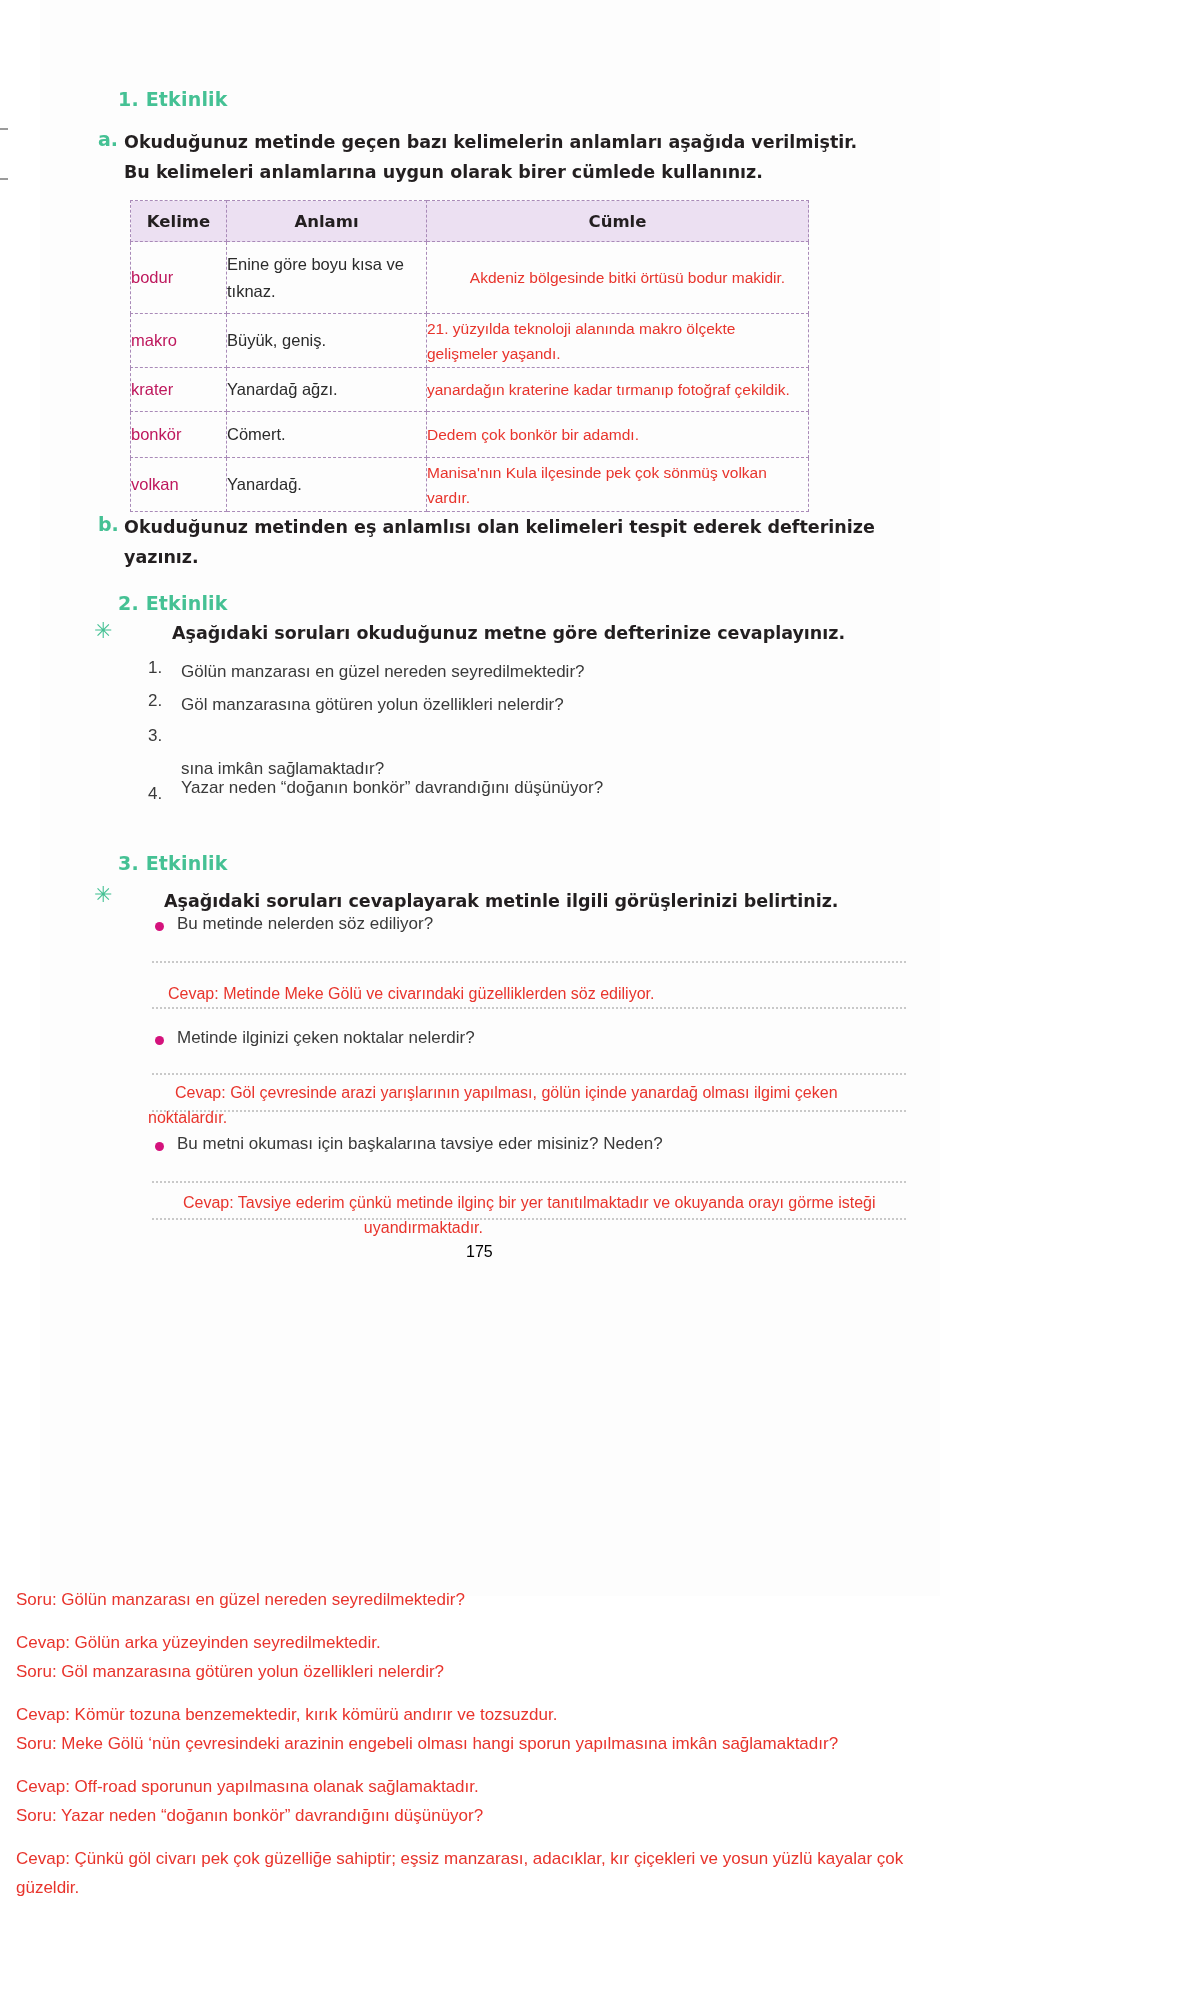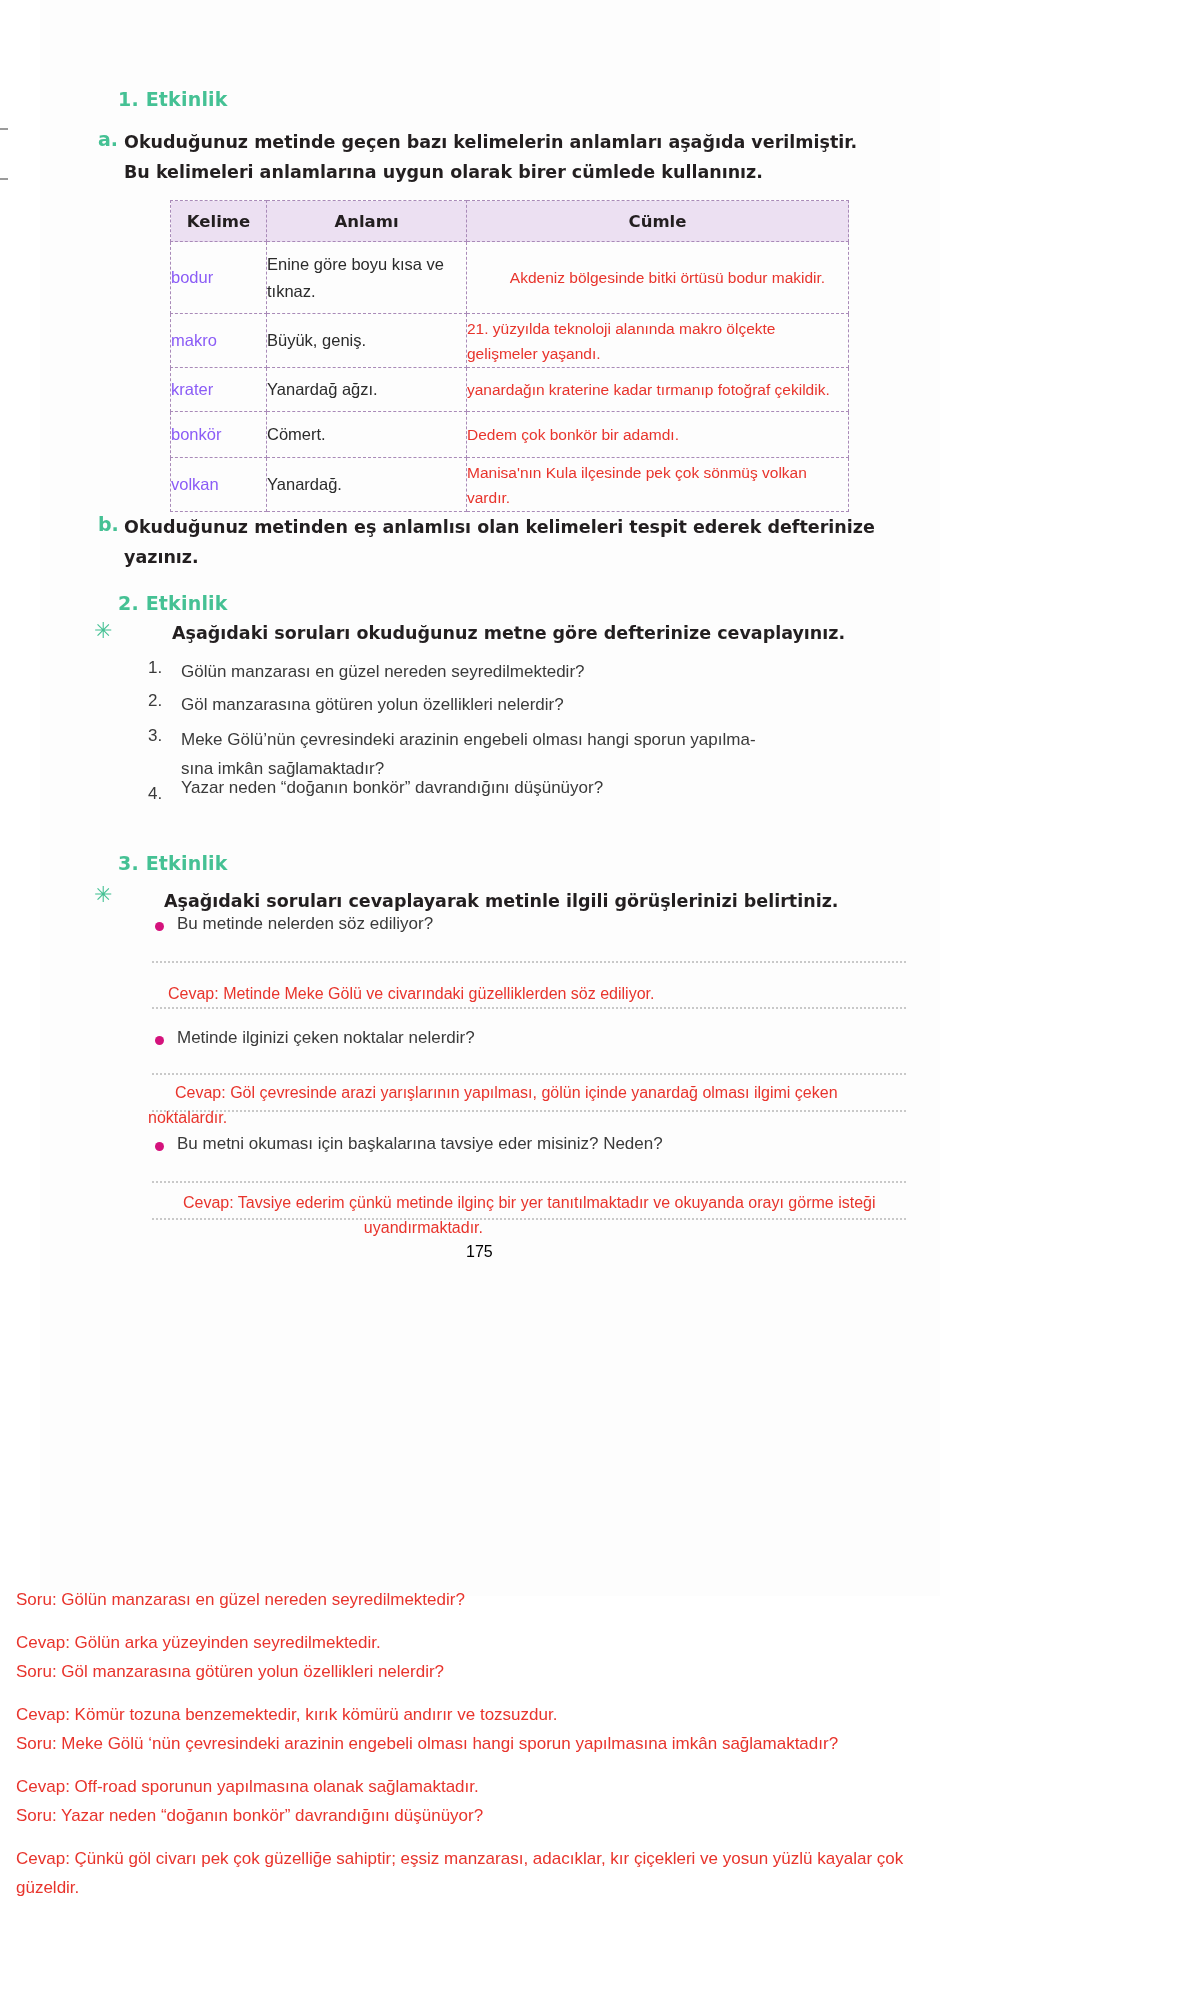--- a/index.html
+++ b/index.html
@@ -102,21 +102,20 @@
   }
 
   
   .wtable {
     position: absolute;
     left: 130px;
     top: 200px;
     width: 678px;
     border-collapse: collapse;
     table-layout: fixed;
-    margin-left: 40px;
   }
   .wtable th, .wtable td {
     border: 1px dashed #a98ab8;
     padding: 0;
     vertical-align: middle;
   }
   .wtable thead th {
     background: #ece0f2;
     color: #231f20;
     font-weight: bold;
@@ -124,21 +123,21 @@
     height: 40px;
     font-family: "DejaVu Sans", sans-serif;
     text-align: center;
   }
   .col-kelime { width: 96px; }
   .col-anlam  { width: 200px; }
   .col-cumle  { width: 382px; }
 
   .cell-word {
     font-size: 16.5px;
-    color: #8b5cf6;
+    color: #be185d;
     padding: 6px 0 6px 14px;
     font-family: "Liberation Sans", sans-serif;
   }
   .cell-mean {
     font-size: 16.5px;
     color: #2b2b2b;
     padding: 6px 8px 6px 12px;
     line-height: 27px;
     font-family: "Liberation Sans", sans-serif;
   }
@@ -261,21 +260,20 @@
 
   <div class="bold-instruction" style="left:124px; top:618px; width:790px;margin-left:48px;">Aşağıdaki soruları okuduğunuz metne göre defterinize cevaplayınız.</div>
 
   <div class="num-label" style="left:148px; top:658px;">1.</div>
   <div class="plain-text" style="left:181px; top:657px; width:700px;">Gölün manzarası en güzel nereden seyredilmektedir?</div>
 
   <div class="num-label" style="left:148px; top:691px;">2.</div>
   <div class="plain-text" style="left:181px; top:690px; width:700px;">Göl manzarasına götüren yolun özellikleri nelerdir?</div>
 
   <div class="num-label" style="left:148px; top:726px;">3.</div>
-  <div class="plain-text" style="left:181px; top:725px; width:720px;">Meke Gölü’nün çevresindeki arazinin engebeli olması hangi sporun yapılma-</div>
   <div class="plain-text" style="left:181px; top:754px; width:720px;">sına imkân sağlamaktadır?</div>
 
   <div class="num-label" style="left:148px; top:784px;">4.</div>
   <div class="plain-text" style="left:181px; top:773px; width:700px;">Yazar neden “doğanın bonkör” davrandığını düşünüyor?</div>
 
   <div class="etkinlik-title" style="left:118px; top:852px;">3. Etkinlik</div>
 
   <div class="star-icon" style="left:94px; top:886px;">✳</div>
 
   <div class="bold-instruction" style="left:124px; top:886px; width:790px;margin-left:40px;">Aşağıdaki soruları cevaplayarak metinle ilgili görüşlerinizi belirtiniz.</div>

